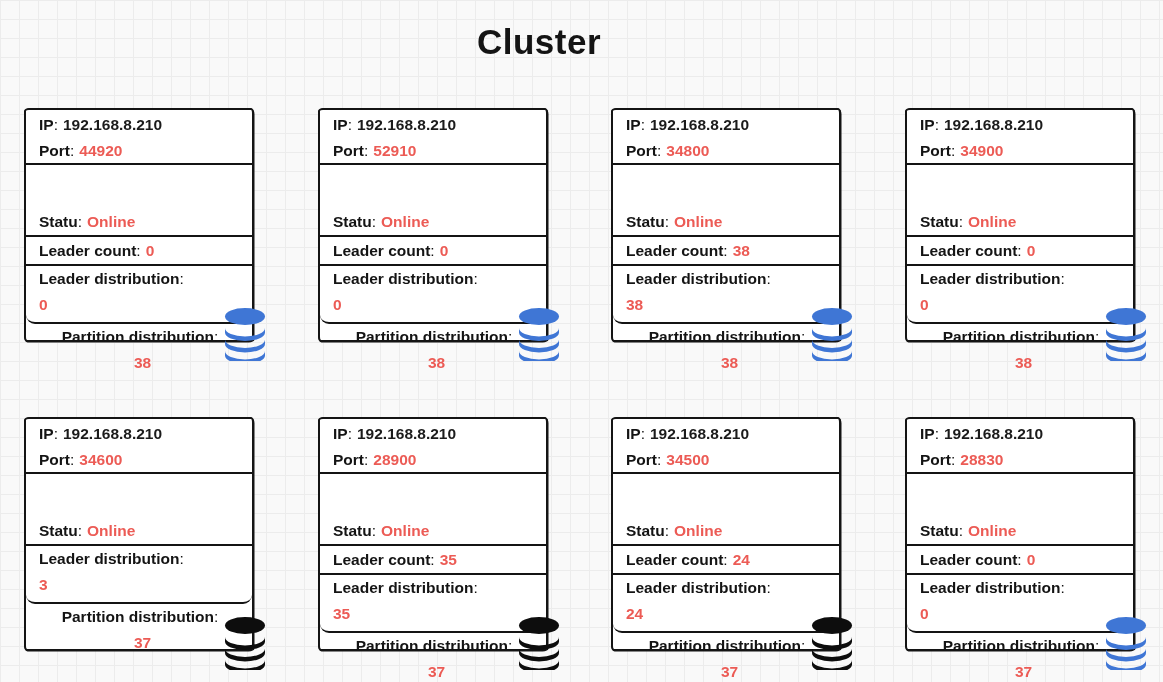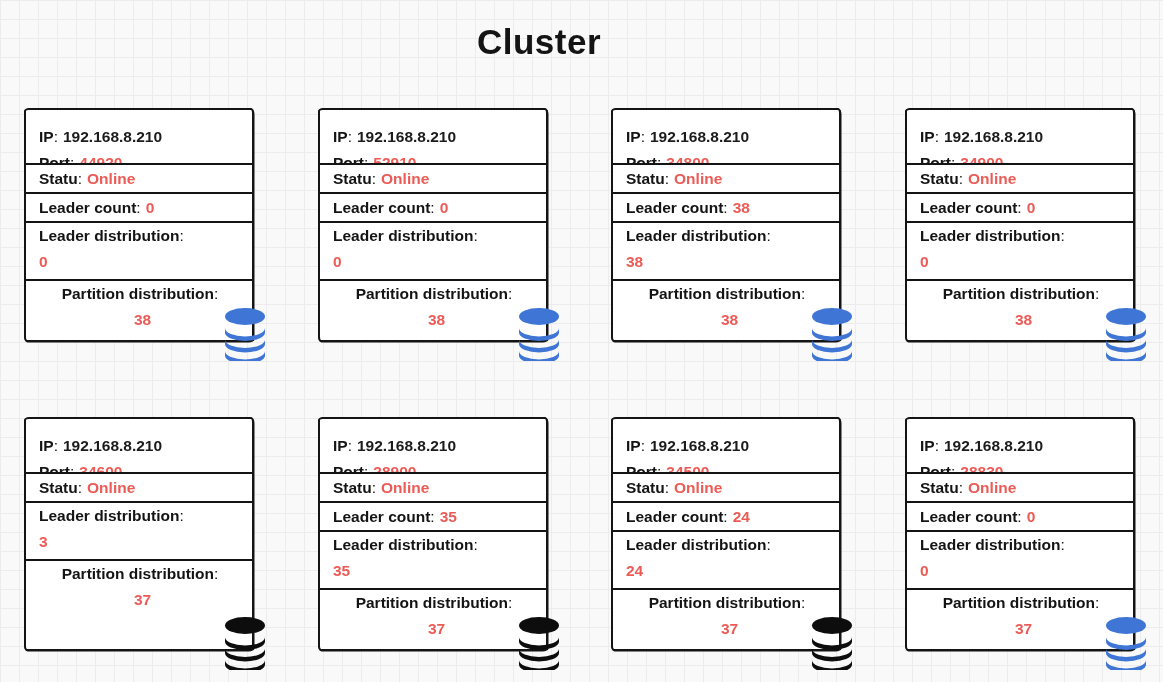--- a/index.html
+++ b/index.html
@@ -31,24 +31,24 @@
     width: 230px;
     height: 234px;
     background: #ffffff;
     border: 2.4px solid #141414;
     border-radius: 5px 3px 6px 3px / 3px 6px 3px 5px;
     box-shadow: 0.5px 0.5px 0 #141414;
   }
 
   .sec { overflow: hidden; }
   .sec.divided { border-bottom: 2.2px solid #141414; }
-  .sec-a { height: 55px; padding-top: 14px; }
-  .sec-b { height: 29px; }
+  .sec-a { height: 55px; padding-top: 2px; }
+  .sec-b { height: 29px; margin-top: 43px; }
   .sec-c { height: 29px; }
-  .sec-d { height: 58px; }
+  .sec-d { height: 58px; border-radius: 9px; }
   .sec-e { height: 59px; text-align: center; }
 
   .row {
     padding-left: 13px;
     padding-right: 6px;
     line-height: 26px;
     font-size: 15.5px;
     white-space: nowrap;
   }
   .sec-b .row, .sec-c .row { line-height: 27px; }

